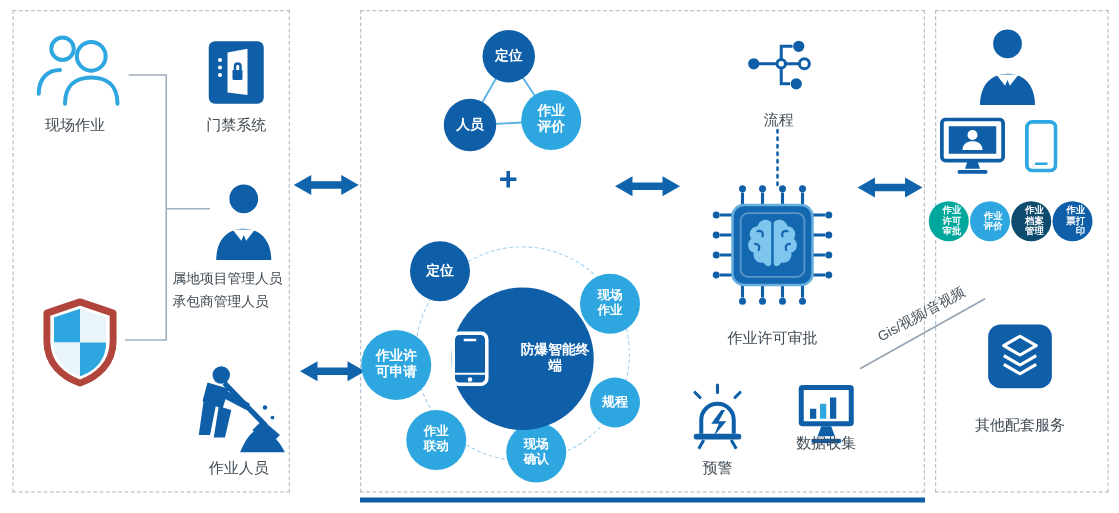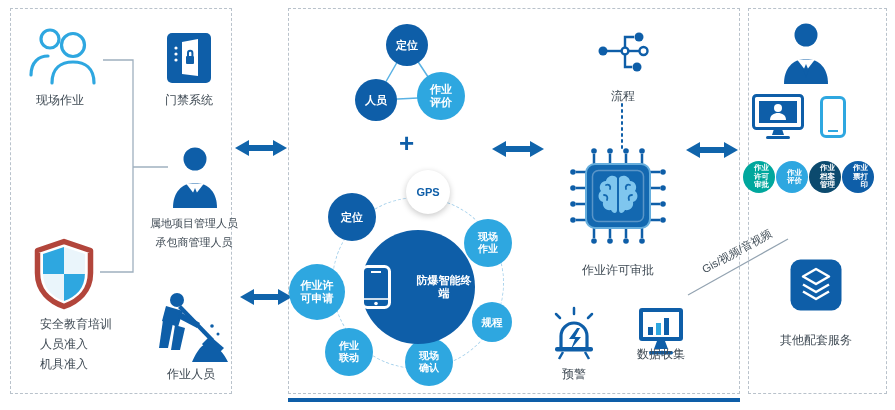--- a/index.html
+++ b/index.html
@@ -70,46 +70,41 @@
   <div class="label" style="left:165px;top:92px">门禁系统</div>
 
   <div class="icon" style="left:172px;top:146px">
     <svg width="46" height="62" viewBox="0 0 46 62">
       <circle cx="23" cy="13" r="11.5" fill="#0e5ea8"></circle>
       <path d="M1,62 c0,-15 8,-25 22,-25 c14,0 22,10 22,25 z" fill="#0e5ea8"></path>
       <path d="M14,37.5 L23,49 L32,37.5 Z" fill="#fff"></path>
       <path d="M23,42 l-2.5,6 l2.5,8 l2.5,-8 z" fill="#0e5ea8"></path>
     </svg>
   </div>
-  <div style="position:absolute;left:138px;top:214px;width:112px;text-align:center;z-index:3">
+  <div style="position:absolute;left:138px;top:214px;width:112px;z-index:3">
     <div class="label-sm" style="color:var(--ink);line-height:1.7">属地项目管理人员</div>
     <div class="label-sm" style="color:var(--ink);line-height:1.7">承包商管理人员</div>
   </div>
 
   <div class="icon" style="left:32px;top:238px">
     <svg width="64" height="72" viewBox="0 0 64 72">
       <defs>
           <clipPath id="shclip">
             <path d="M32,9 L53,16 V35 C53,50 44,59 32,63 C20,59 11,50 11,35 V16 Z"></path>
           </clipPath>
         </defs>
       <path d="M32,3.5 L58.5,12.5 V35 C58.5,53 46,63.5 32,68.5 C18,63.5 5.5,53 5.5,35 V12.5 Z" fill="#fff" stroke="#b2453b" stroke-width="5.5" stroke-linejoin="round"></path>
       <g clip-path="url(#shclip)">
         <rect x="11" y="9" width="21" height="27" fill="#2ea7e0"></rect>
         <rect x="32" y="9" width="21" height="27" fill="#eaf5fb"></rect>
         <rect x="11" y="36" width="21" height="27" fill="#eaf5fb"></rect>
         <rect x="32" y="36" width="21" height="27" fill="#2ea7e0"></rect>
       </g>
     </svg>
   </div>
-  <div style="position:absolute;left:40px;top:314px;z-index:3">
-    <div class="label" style="position:static;line-height:1.68">安全教育培训</div>
-    <div class="label" style="position:static;line-height:1.68">人员准入</div>
-    <div class="label" style="position:static;line-height:1.68">机具准入</div>
-  </div>
 
   <div class="icon" style="left:152px;top:292px">
     <svg width="78" height="70" viewBox="0 0 78 70" fill="#0e5ea8">
       <circle cx="25" cy="8" r="7"></circle>
       <path d="M14,14 L31,19 L26,35 L10,29 Z"></path>
       <path d="M28,20 L48,31 L45,36 L26,26 Z"></path>
       <path d="M11,28 L21,31 L16,56 L7,56 Z"></path>
       <path d="M23,33 L33,36 L28,58 L19,58 Z"></path>
       <path d="M29,13 L62,47 L59,50 L26,16 Z"></path>
       <path d="M58,44 L72,56 L62,66 L50,52 Z"></path>
@@ -150,21 +145,20 @@
     </svg>
   </div>
 
   <div class="circle c-dark" style="left:386px;top:24px;width:42px;height:42px;font-size:11px">定位</div>
   <div class="circle c-dark" style="left:355px;top:79px;width:42px;height:42px;font-size:11px">人员</div>
   <div class="circle c-light" style="left:417px;top:72px;width:48px;height:48px;font-size:11px;padding:0 10px">作业评价</div>
   <div class="label" style="left:399px;top:128px;font-size:26px;font-weight:700;color:var(--primary)">+</div>
 
   <div class="ring" style="left:332px;top:197px;width:172px;height:172px"></div>
 
-  <div class="circle gps" style="left:406px;top:170px;width:44px;height:44px;font-size:11px">GPS</div>
   <div class="circle c-dark" style="left:328px;top:193px;width:48px;height:48px;font-size:11px">定位</div>
   <div class="circle c-light" style="left:289px;top:264px;width:56px;height:56px;font-size:11px;padding:0 8px">作业许可申请</div>
   <div class="circle c-light" style="left:325px;top:328px;width:48px;height:48px;font-size:10px;padding:0 10px">作业联动</div>
   <div class="circle c-light" style="left:405px;top:338px;width:48px;height:48px;font-size:10px;padding:0 10px">现场确认</div>
   <div class="circle c-light" style="left:472px;top:302px;width:40px;height:40px;font-size:10.5px">规程</div>
   <div class="circle c-light" style="left:464px;top:219px;width:48px;height:48px;font-size:10px;padding:0 10px">现场作业</div>
 
   <div class="circle c-dark bigcircle" style="left:361px;top:230px;width:114px;height:114px;font-size:11px">
     <span class="icon" style="position:static">
       <svg width="30" height="44" viewBox="0 0 30 44">

